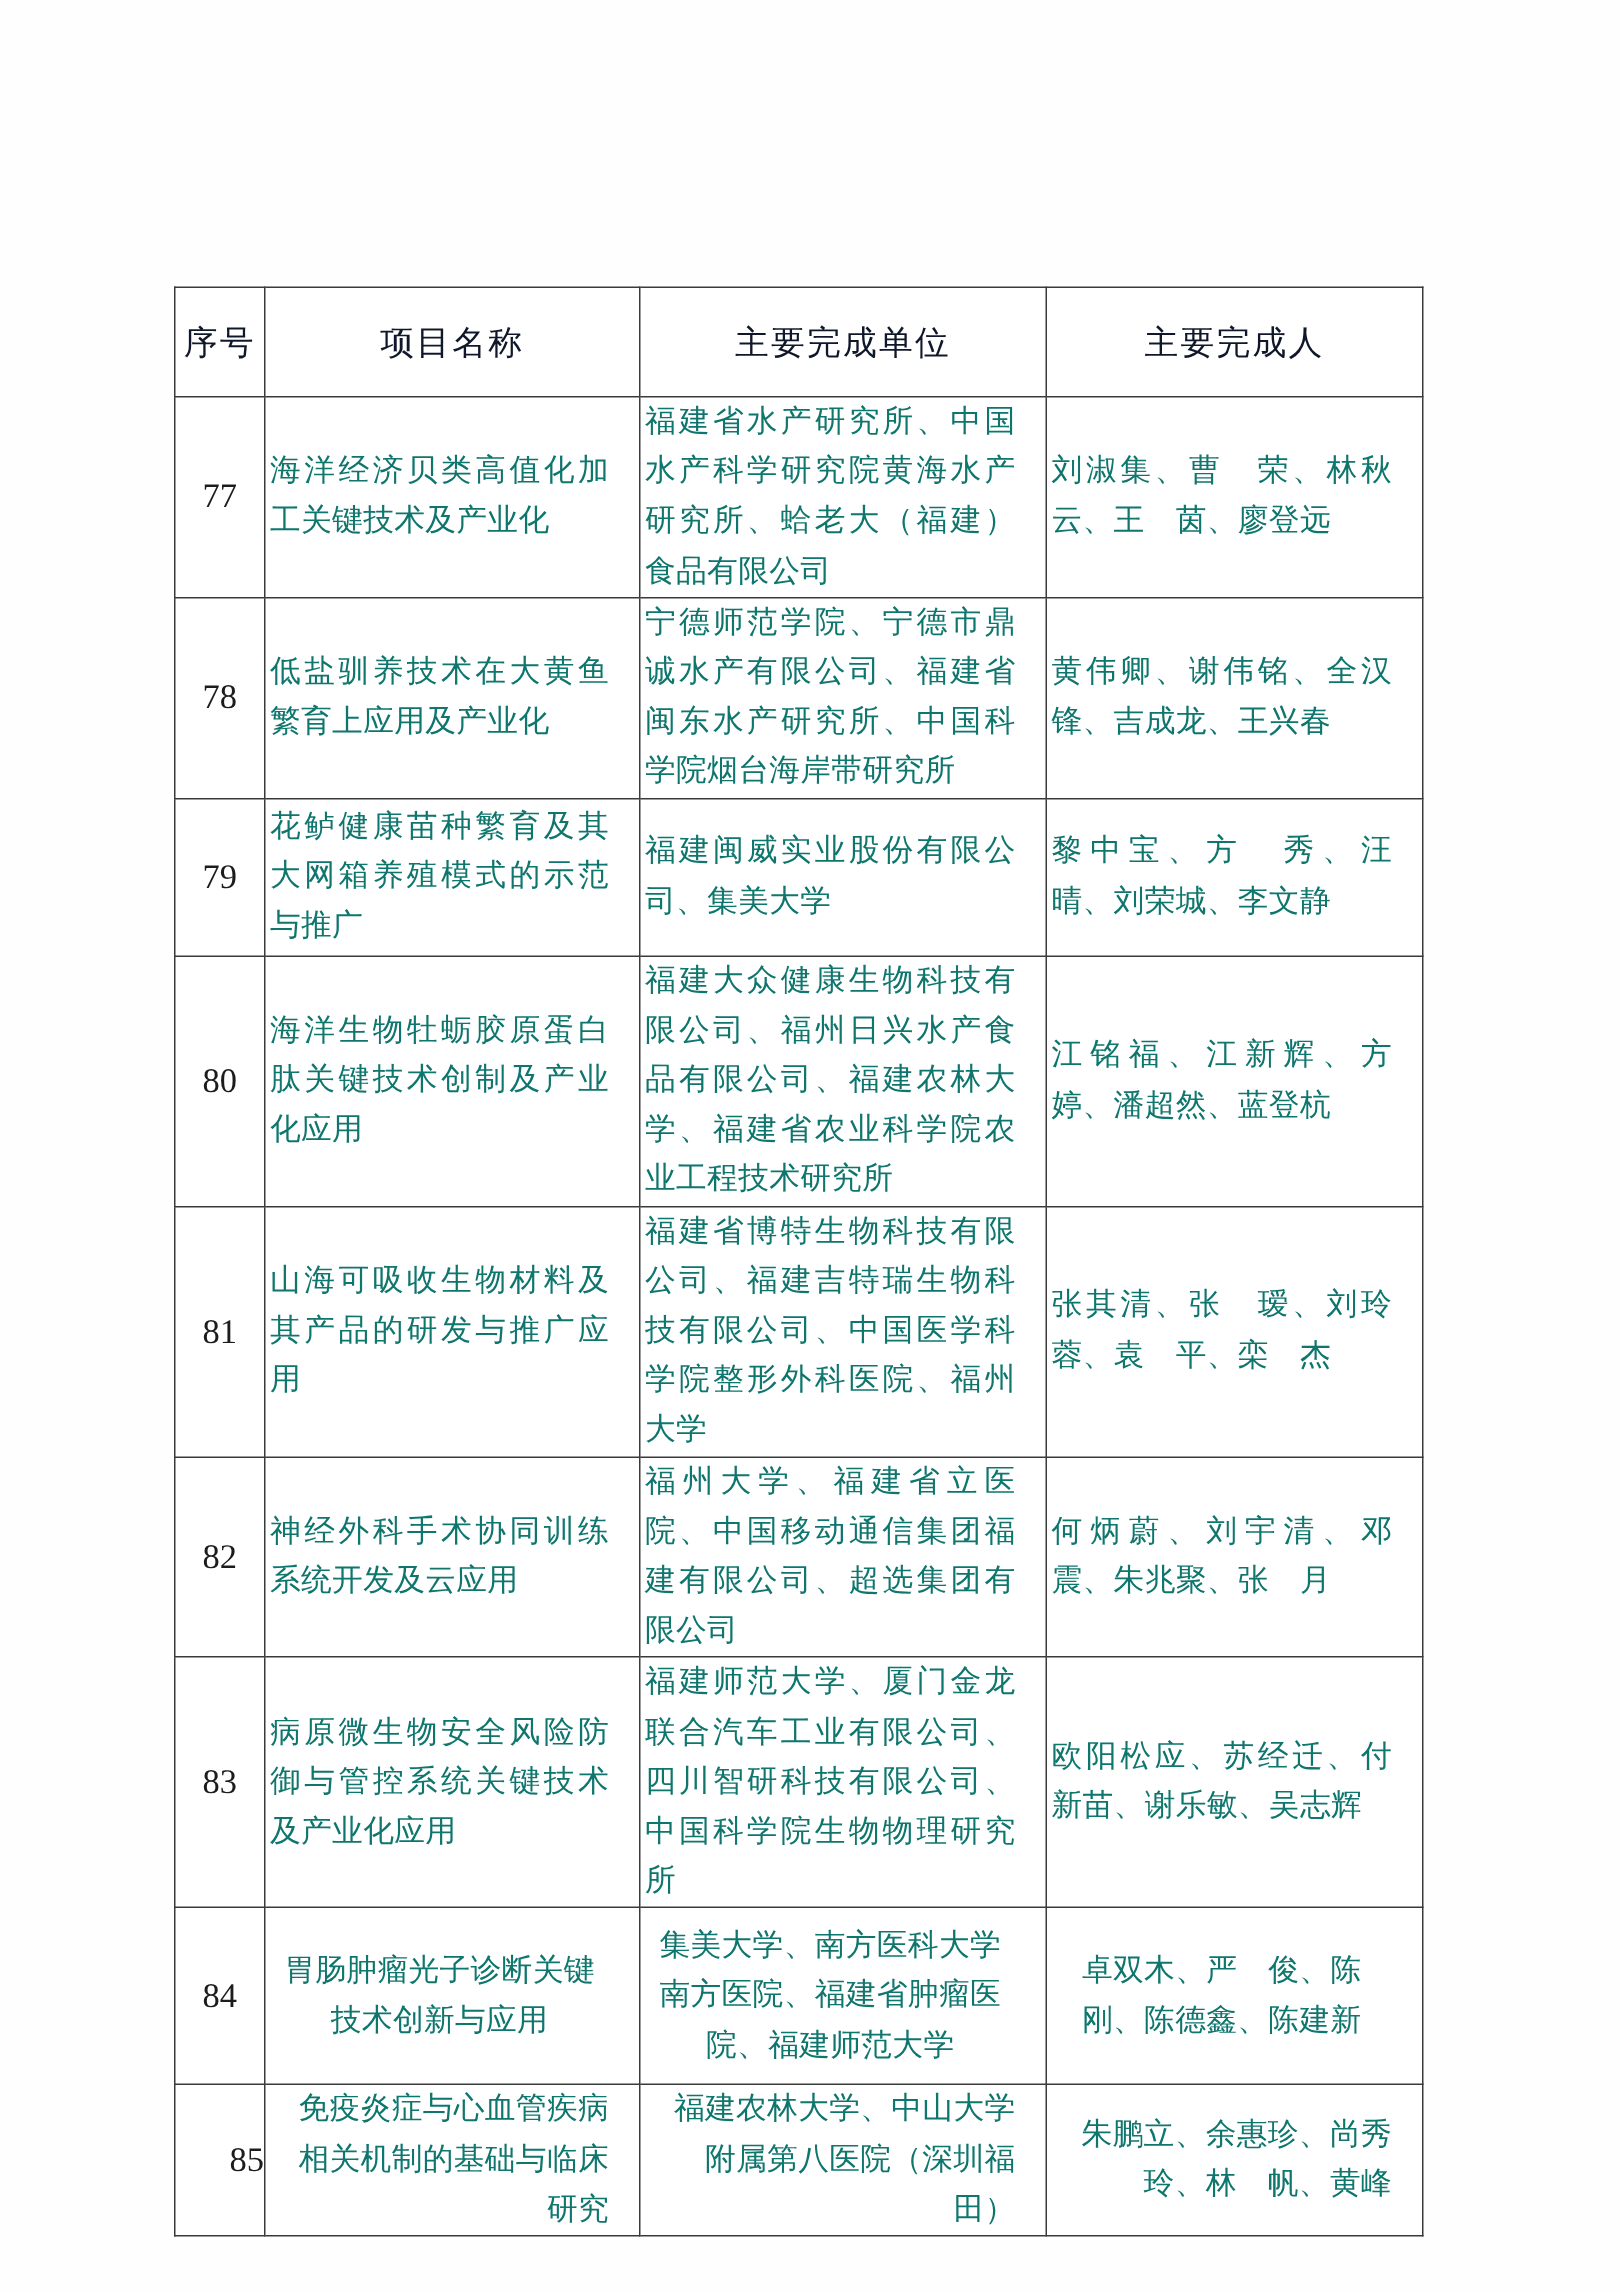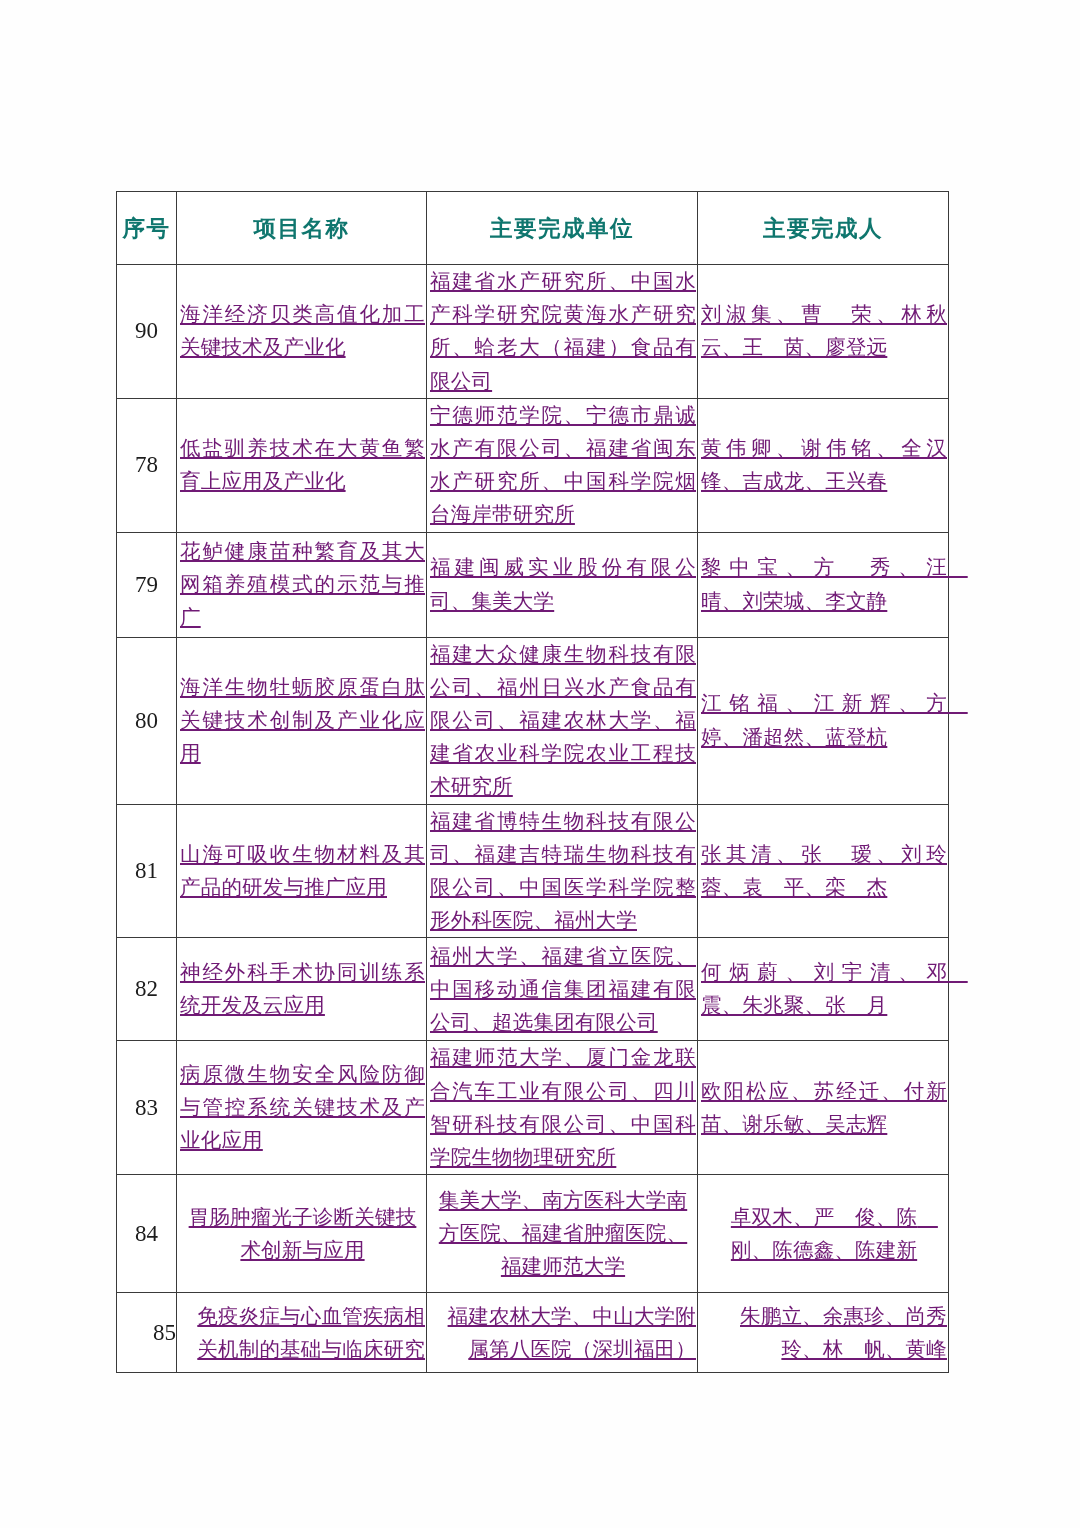--- a/index.html
+++ b/index.html
@@ -45,43 +45,42 @@
     border: 1.2px solid #3a3a3a;
     padding: 0;
     vertical-align: middle;
     background: #ffffff;
   }
 
   thead th {
     height: 72px;
     text-align: center;
     font-family: "Liberation Sans", "DejaVu Sans", sans-serif;
-    font-weight: bold;
+    font-weight: normal;
     font-size: 22.5px;
     letter-spacing: 1.5px;
-    color: #0f766e;
+    color: #0f172a;
   }
 
   td.seq-cell {
     text-align: center;
     font-size: 23px;
     font-family: "Liberation Serif", "DejaVu Serif", serif;
     color: #1c1c1c;
   }
 
   td.text-cell {
     font-size: 20.5px;
     line-height: 1.62;
     letter-spacing: 0.2px;
-    color: #701a75;
-    padding: 0 1px 0 3px;
+    color: #0f766e;
+    padding: 0 20px 0 3px;
     text-align: justify;
     text-justify: inter-character;
     word-break: break-all;
-    text-decoration: underline;
   }
 
   td.text-cell .cell-inner {
     display: block;
     white-space: pre-wrap;
   }
 
   
   tr.r-77 td { height: 126px; }
   tr.r-78 td { height: 126px; }
@@ -111,21 +110,21 @@
         <th>序号</th>
         <th>项目名称</th>
         <th>主要完成单位</th>
         <th>主要完成人</th>
       </tr>
     </thead>
 
     <tbody>
 
       <tr class="r-77">
-        <td class="seq-cell">90</td>
+        <td class="seq-cell">77</td>
         <td class="text-cell">
             <span class="cell-inner">海洋经济贝类高值化加工关键技术及产业化</span>
           </td>
         <td class="text-cell">
             <span class="cell-inner">福建省水产研究所、中国水产科学研究院黄海水产研究所、蛤老大（福建）食品有限公司</span>
           </td>
         <td class="text-cell">
             <span class="cell-inner">刘淑集、曹　荣、林秋云、王　茵、廖登远</span>
           </td>
       </tr>

